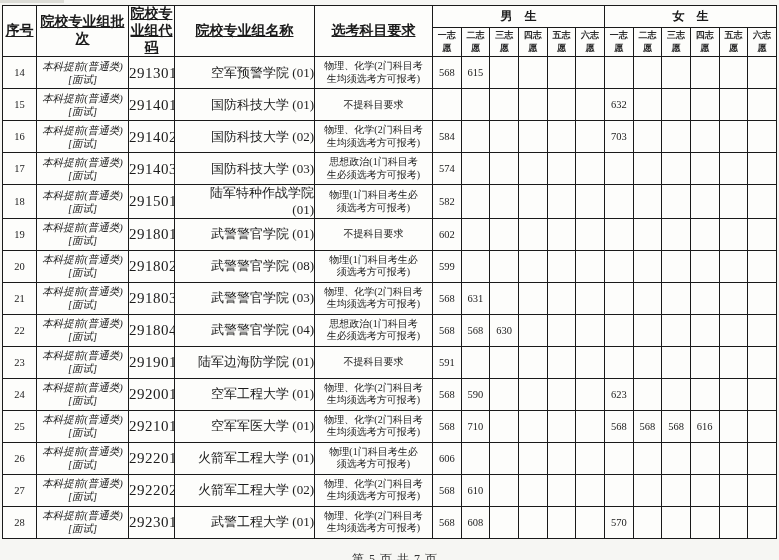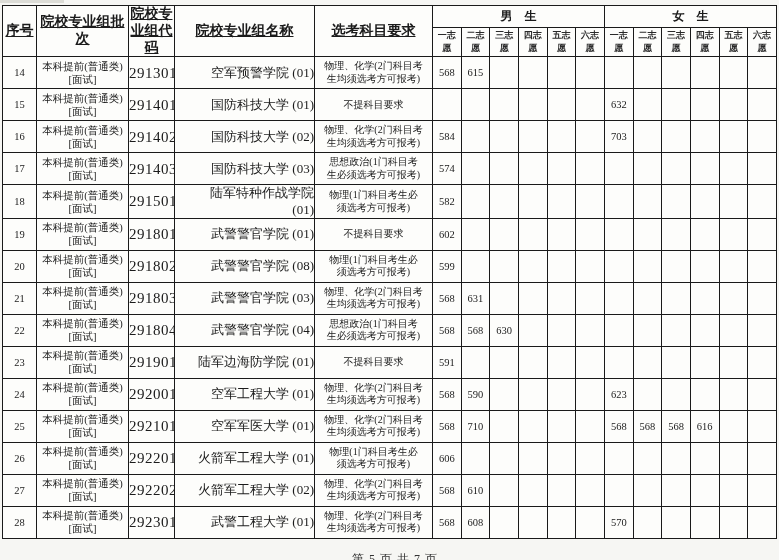--- a/index.html
+++ b/index.html
@@ -15,21 +15,21 @@
   }
   td,th{
     border:1.5px solid #1a1a1a;padding:0;margin:0;
     text-align:center;vertical-align:middle;overflow:hidden;
   }
   th.main{font-size:14px;font-weight:bold;line-height:1.2;white-space:pre-line;text-decoration:underline;}
   th.gender{font-size:12px;font-weight:bold;height:20px;margin-top:8px;}
   td.choice{font-size:9px;font-weight:bold;height:24px;color:#2a2a2a;padding:0 1px;margin-left:12px;}
   tbody td{font-size:10.5px;height:31px;line-height:1.25;}
   td.no{font-size:10.5px;}
-  td.batch{white-space:pre-line;font-size:10.5px;}
+  td.batch{white-space:pre-line;font-size:10.5px;font-style:italic;}
   td.code{font-size:15px;letter-spacing:0.5px;margin-left:24px;}
   td.name{text-align:right;padding-left:6px;white-space:pre-line;font-size:13px;}
   td.subjects{white-space:pre-line;font-size:10px;padding:0 2px;}
   td.score{font-size:10.5px;}
   .footer{
     position:absolute;left:352px;top:551px;font-size:12px;color:#333;
     letter-spacing:1px;white-space:nowrap;
   }
 </style>
 </head>

